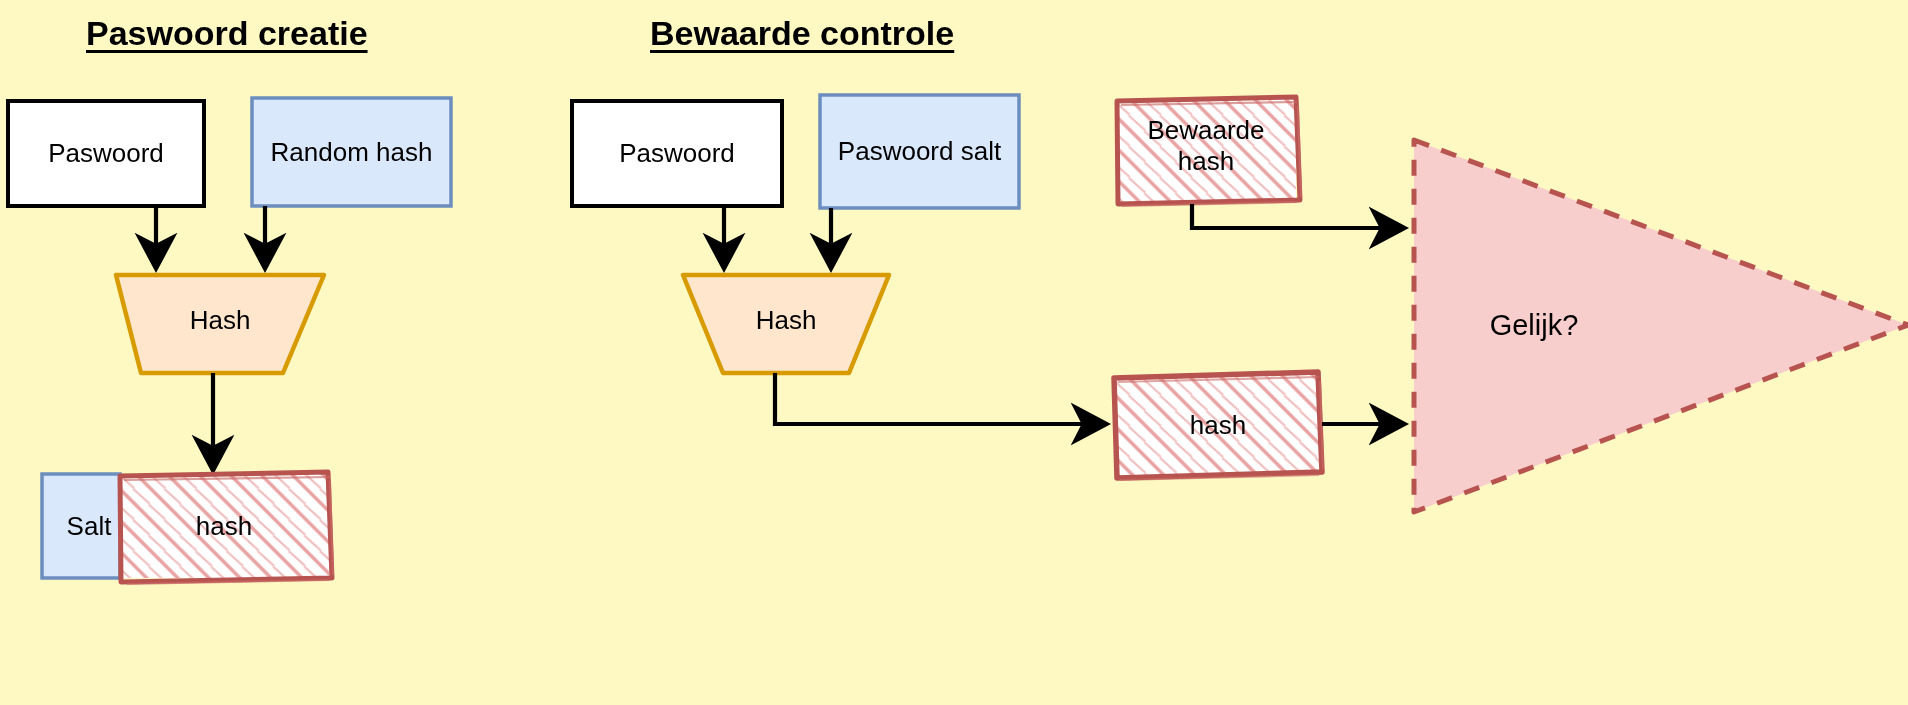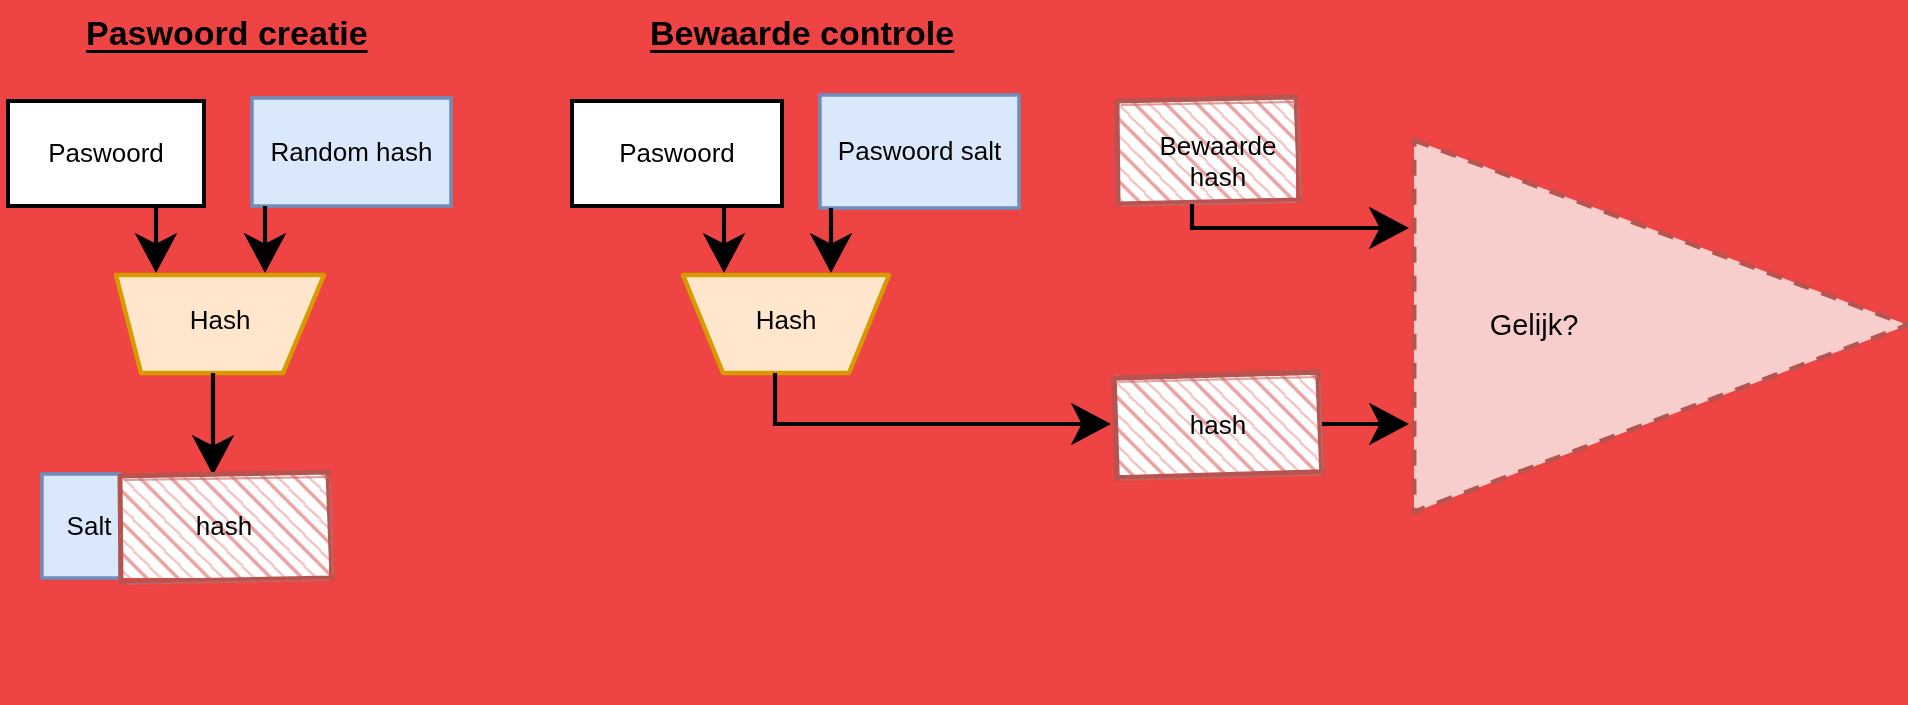--- a/index.html
+++ b/index.html
@@ -1,18 +1,18 @@
 <!DOCTYPE html>
 <html><head>
 <meta charset="utf-8">
 <style>
   html,body{margin:0;padding:0;background:#ffffff;}
   body{width:1908px;height:705px;overflow:hidden;
        font-family:"Liberation Sans","DejaVu Sans",sans-serif;}
-  #canvas{position:relative;width:1908px;height:705px;background:#ef4444;}
+  #canvas{position:relative;width:1908px;height:705px;background:#fef9c3;}
   svg{position:absolute;left:0;top:0;width:1908px;height:705px;}
 
   
   .heading{
     position:absolute;
     font-size:34px;
     font-weight:bold;
     color:#000000;
     text-decoration:underline;
     text-underline-offset:5px;
@@ -108,21 +108,21 @@
   <div class="lbl" style="left:116px; top:290px; width:208px; height:60px;">Hash</div>
 
   <div class="lbl" style="left:42px; top:474px; width:78px; height:104px;margin-left:8px;">Salt</div>
 
   <div class="lbl" style="left:119px; top:474px; width:210px; height:104px;">hash</div>
 
   <div class="lbl" style="left:572px; top:101px; width:210px; height:105px;">Paswoord</div>
 
   <div class="lbl" style="left:820px; top:95px; width:199px; height:113px;">Paswoord salt</div>
 
-  <div class="lbl" style="left:1116px; top:110px; width:180px; height:104px;padding-left:12px;">Bewaarde
+  <div class="lbl" style="left:1116px; top:94px; width:180px; height:104px;">Bewaarde
 hash</div>
 
   <div class="lbl" style="left:683px; top:290px; width:206px; height:60px;">Hash</div>
 
   <div class="lbl" style="left:1115px; top:375px; width:206px; height:100px;">hash</div>
 
   <div class="lbl big" style="left:1414px; top:296px; width:240px; height:58px;">Gelijk?</div>
 
 </div>
 

